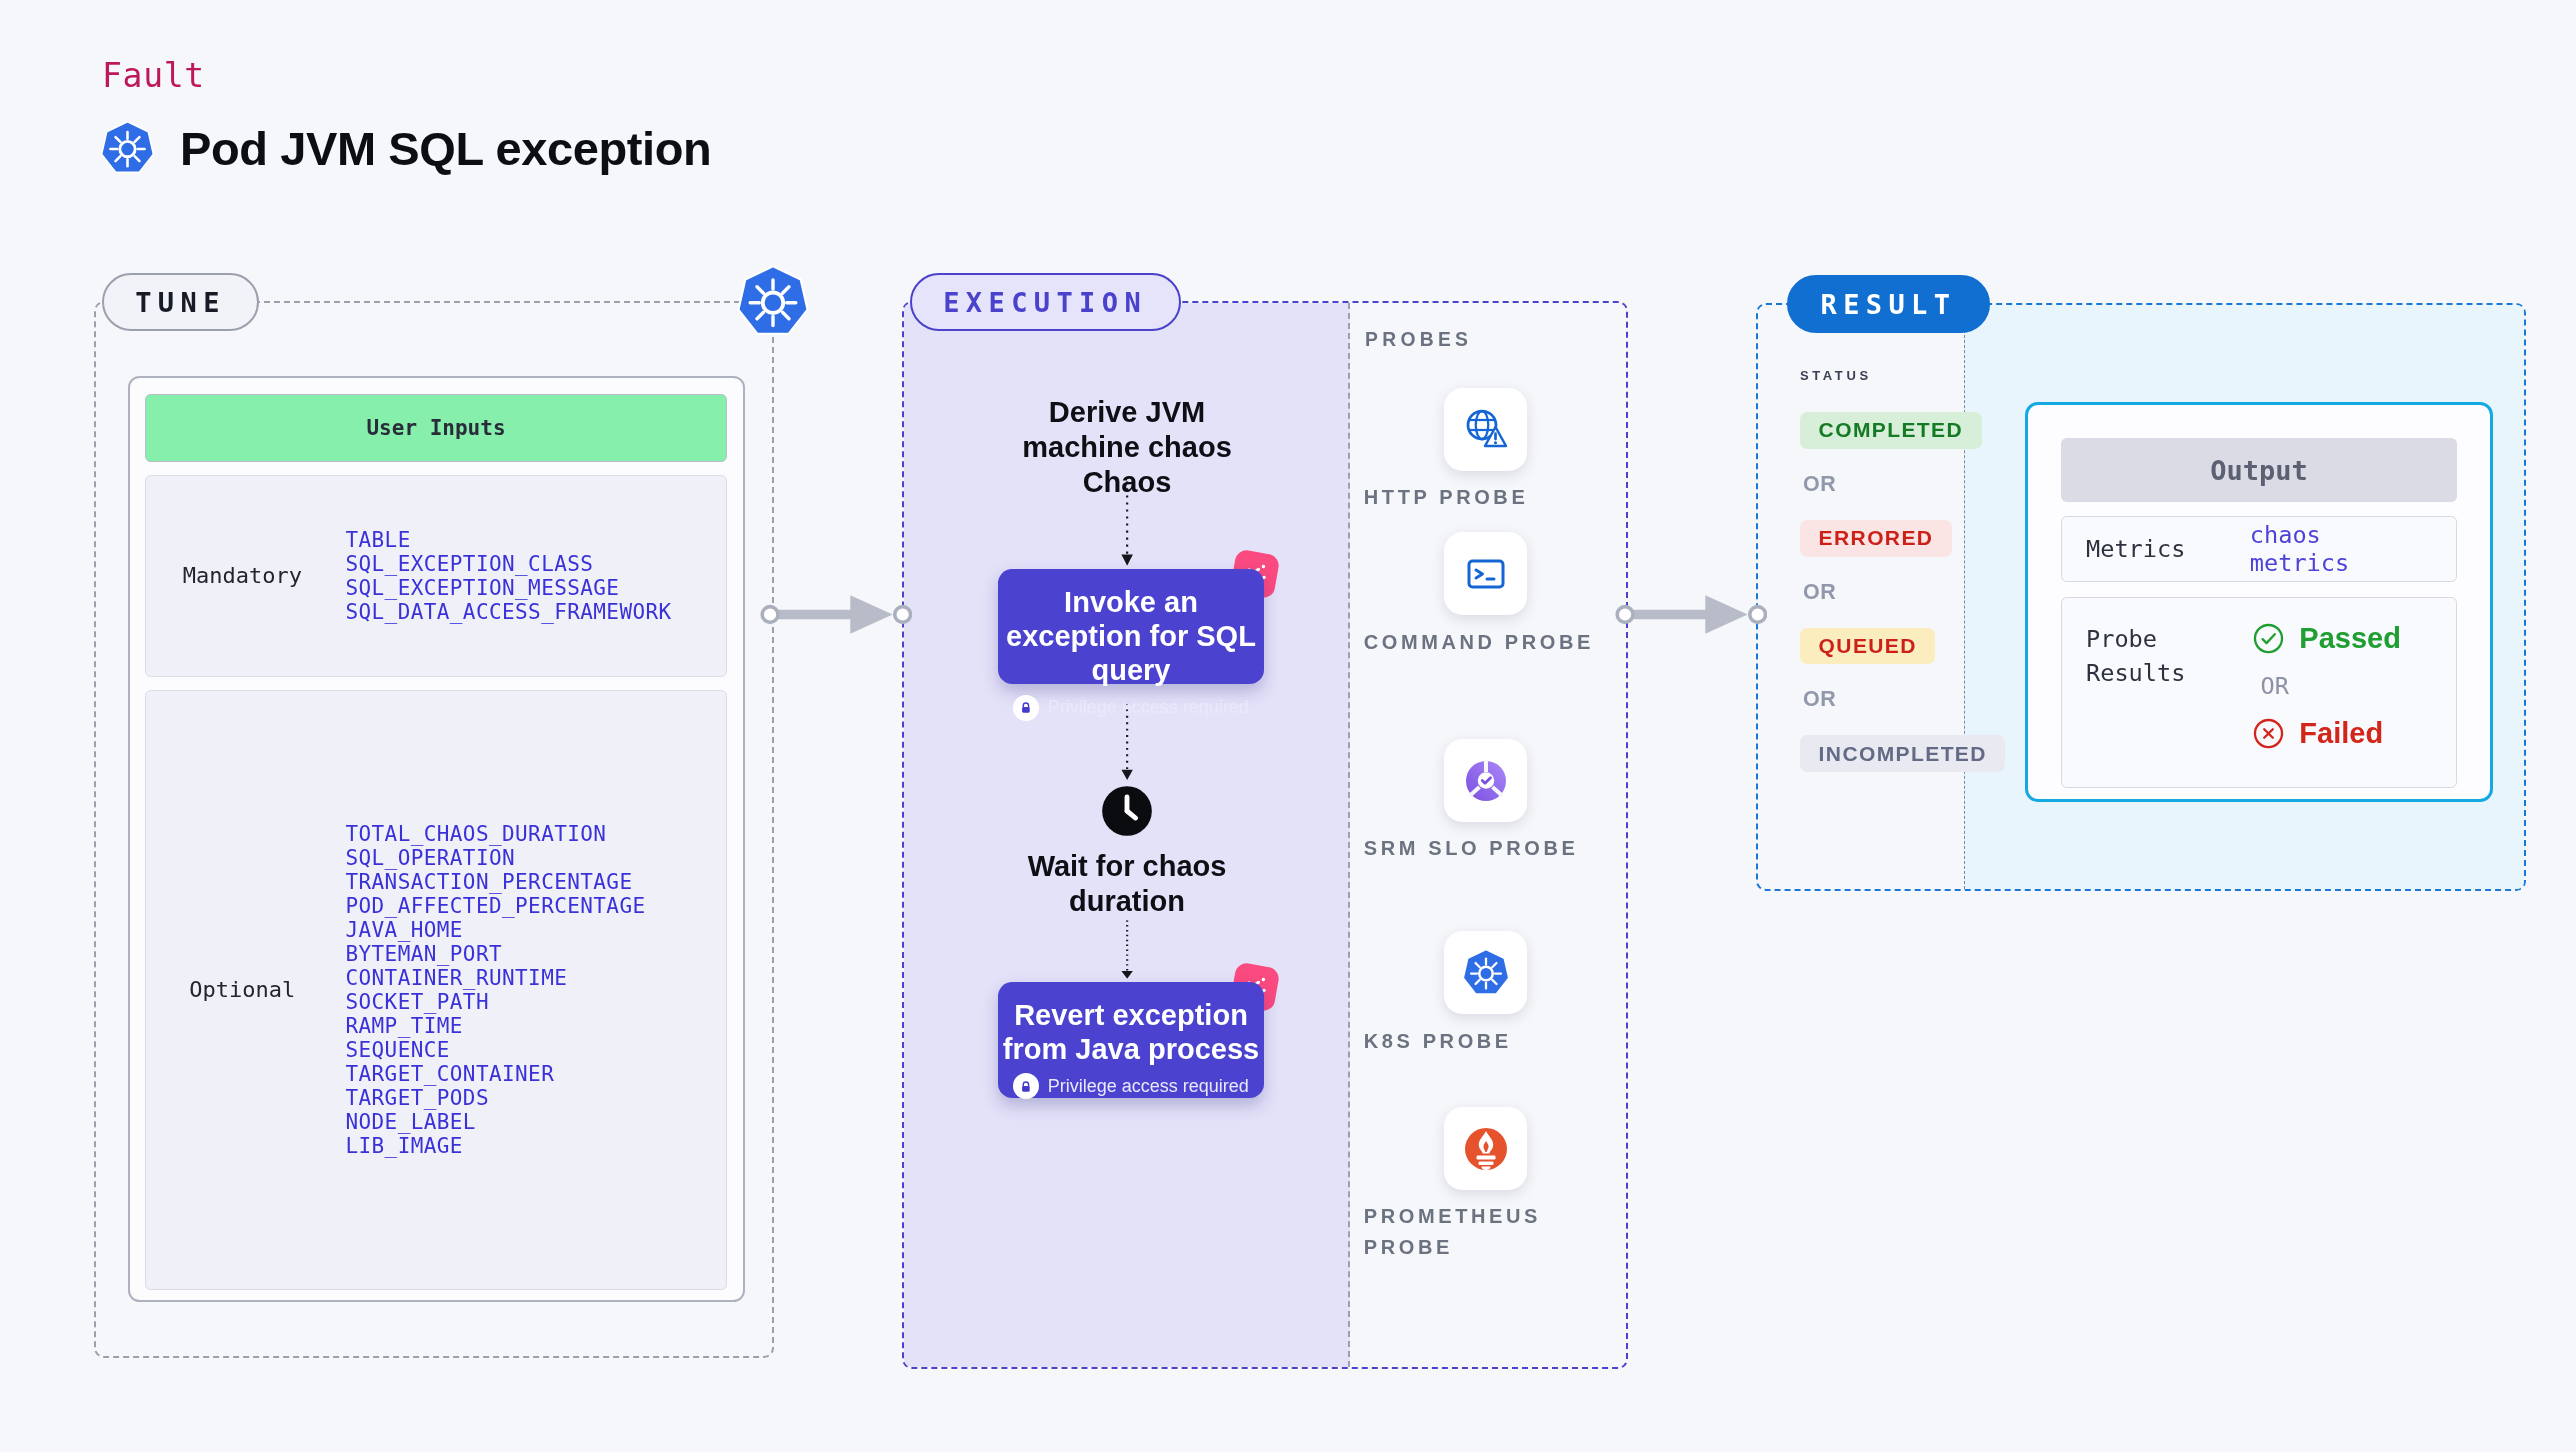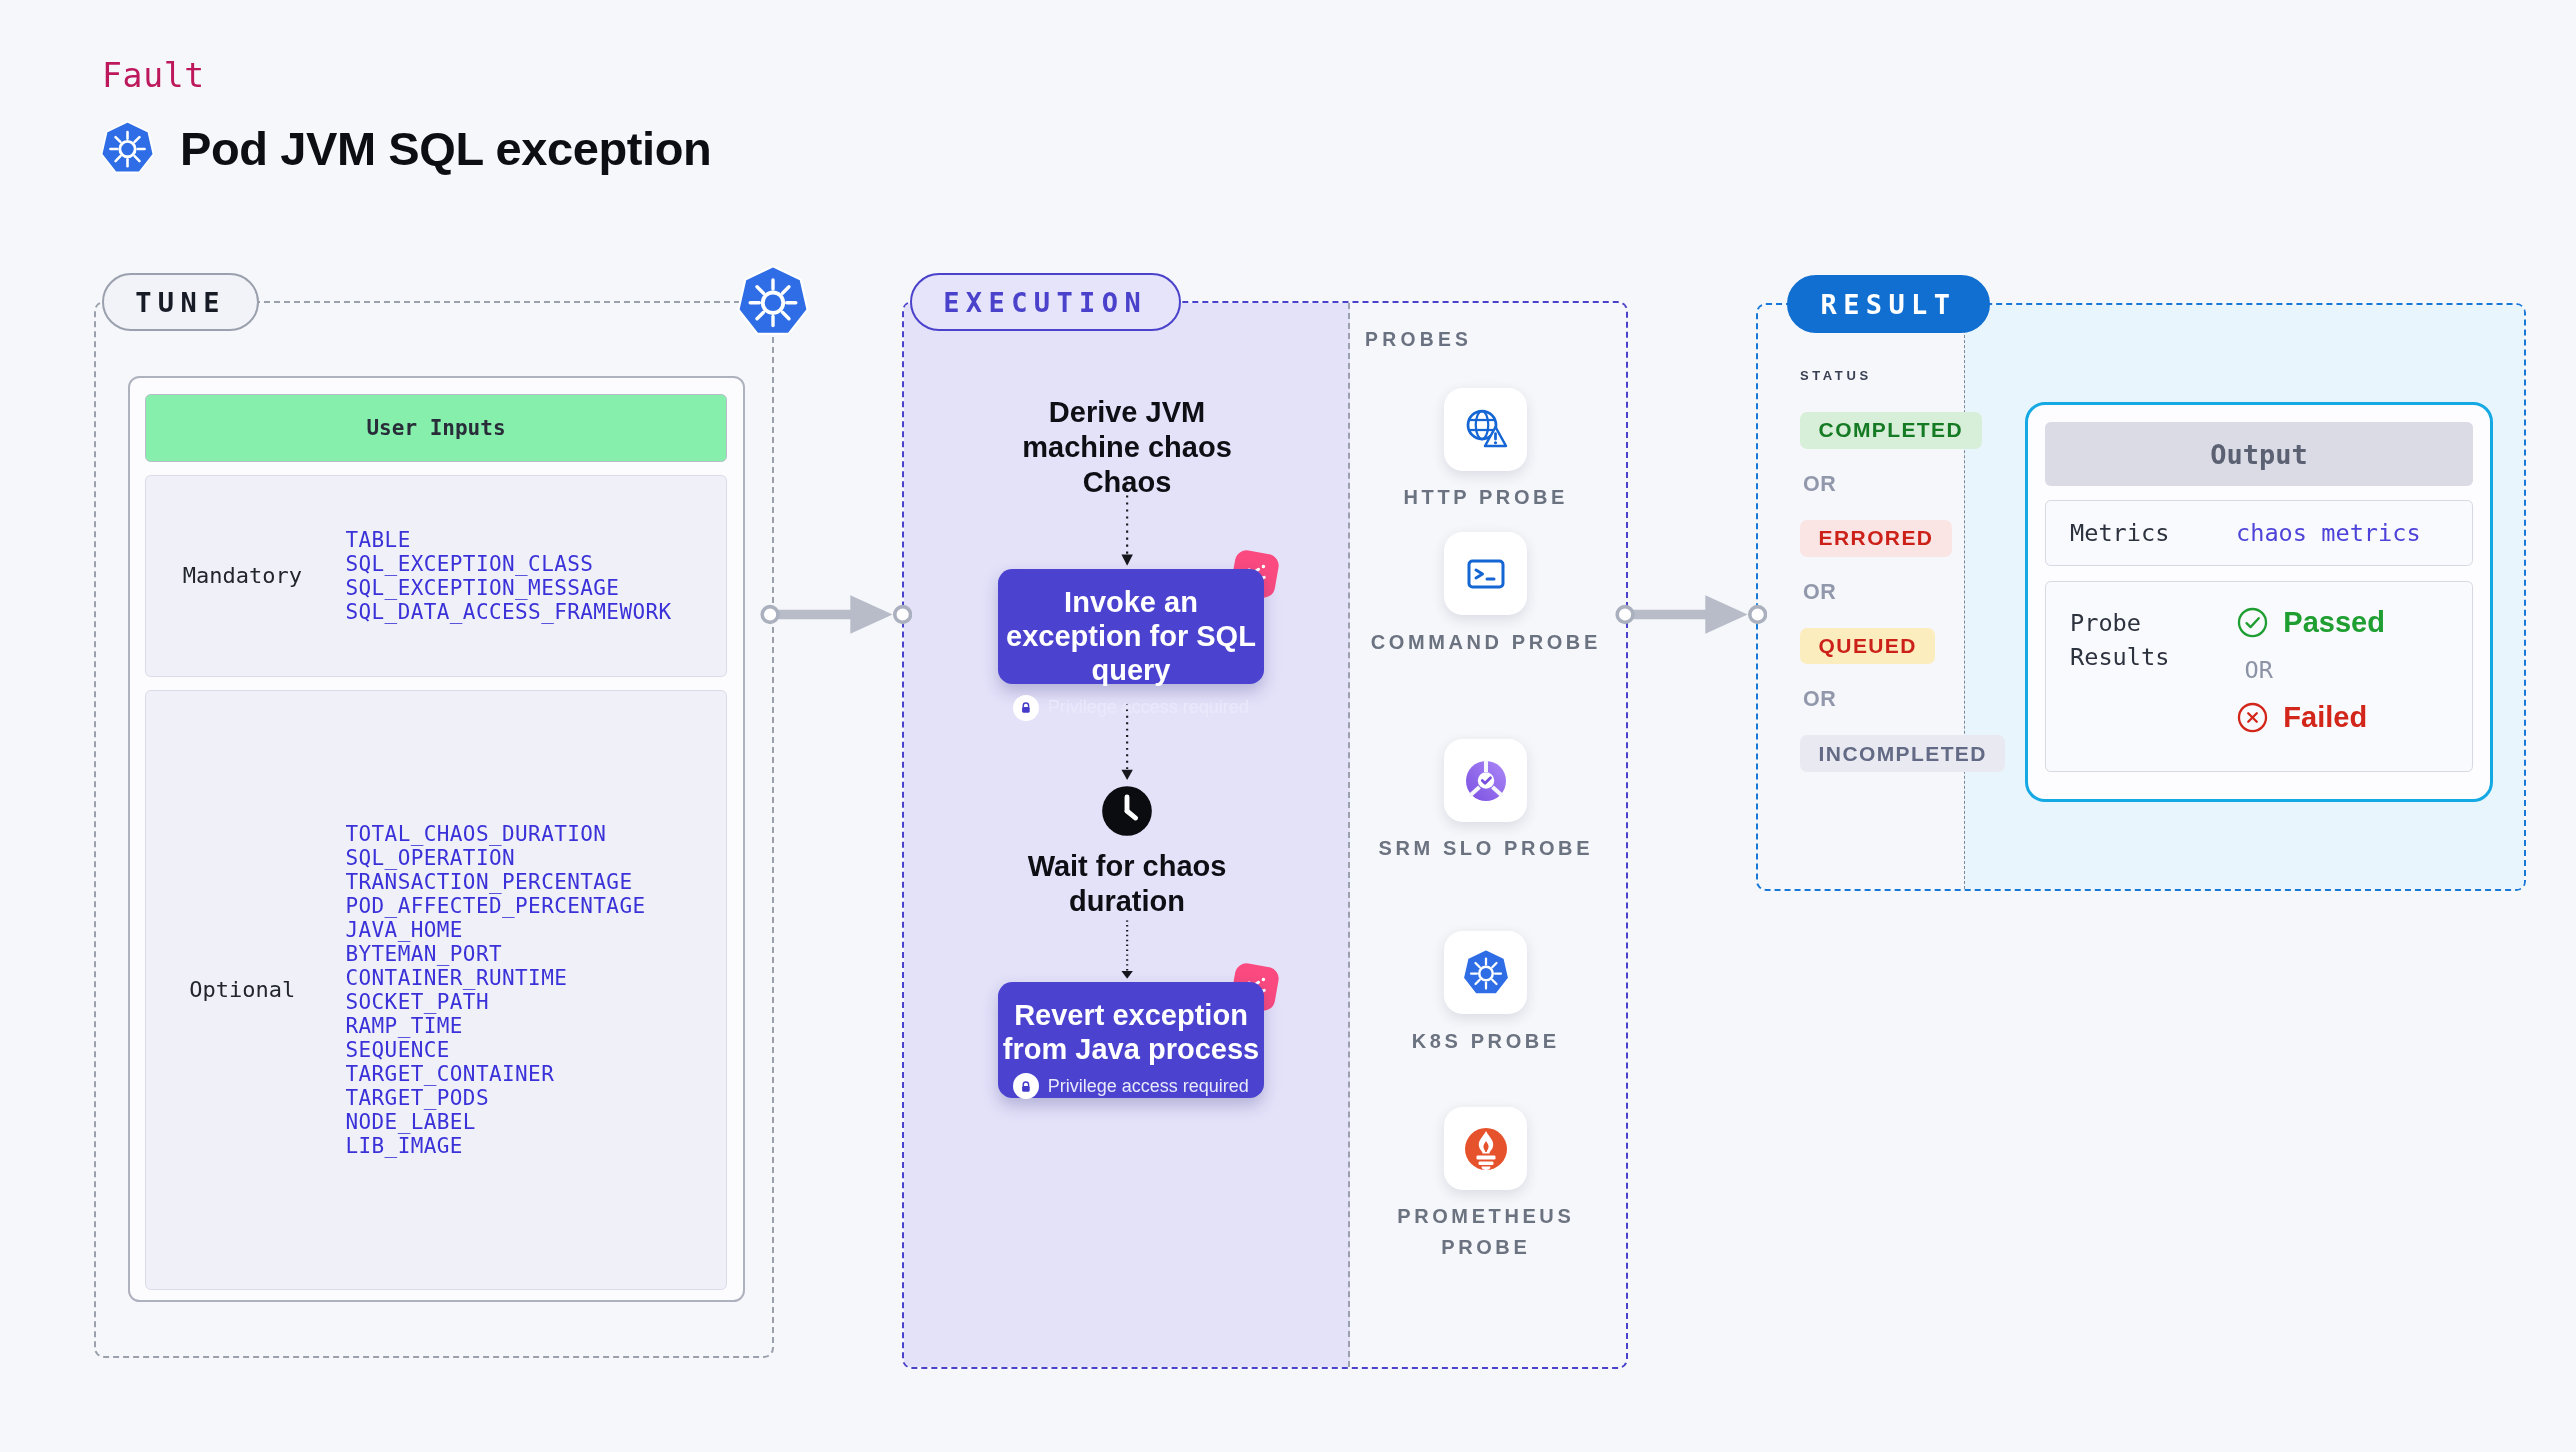--- a/index.html
+++ b/index.html
@@ -76,21 +76,21 @@
   #badge-revert{left:329px;top:662px;}
 
   
   .probes-col{position:absolute;left:444px;top:0;right:0;bottom:0;}
   .probes-label{position:absolute;left:17px;top:26px;font-size:19.3px;font-weight:bold;
                 letter-spacing:4.3px;color:#6a7180;}
   .probe-card{position:absolute;left:96px;width:83px;height:83px;background:#ffffff;
               border-radius:18.6px;box-shadow:0 4.3px 13px rgba(30,40,80,0.12);
               display:flex;align-items:center;justify-content:center;}
   .probe-card svg{width:50px;height:50px;}
-  .probe-label{position:absolute;left:15.8px;width:244px;text-align:center;font-size:20px;
+  .probe-label{position:absolute;left:15.8px;width:244px;text-align:left;font-size:20px;
                font-weight:bold;letter-spacing:3.6px;color:#6b7280;line-height:1.55;}
   #probe-card-0{top:85px;} #probe-label-0{top:179px;}
   #probe-card-1{top:229px;} #probe-label-1{top:324px;}
   #probe-card-2{top:436px;} #probe-label-2{top:530px;}
   #probe-card-3{top:628px;} #probe-label-3{top:723px;}
   #probe-card-4{top:804px;}#probe-label-4{top:898px;}
 
   
   #result-box{position:absolute;left:1756px;top:303px;width:766px;height:584px;
               border:2.9px dashed #1778d8;border-radius:10px;}
@@ -100,21 +100,21 @@
   .status-label{font-size:13px;font-weight:bold;letter-spacing:3.6px;color:#3a4154;margin-bottom:29px;}
   .badge{display:inline-block;padding:6.4px 18.6px;border-radius:7.2px;font-size:21px;
          font-weight:bold;letter-spacing:1.4px;white-space:nowrap;}
   .badge-completed{background:#d7efd8;color:#157a24;}
   .badge-errored{background:#fbe4e4;color:#cc2119;}
   .badge-queued{background:#fcedbe;color:#cc2119;}
   .badge-incompleted{background:#e9eaf1;color:#636a85;}
   .status-or{font-size:21.5px;font-weight:bold;color:#9298ab;letter-spacing:0.7px;
              margin:23px 0 23px 2.9px;}
   .output-card{position:absolute;left:267px;top:97px;width:468px;height:400px;background:#fdfdff;
-               border:3.6px solid #14a9e3;border-radius:20px;box-sizing:border-box;padding:17px;z-index:2;}
+               border:3.6px solid #14a9e3;border-radius:13px;box-sizing:border-box;padding:33px;z-index:2;}
   .output-header{height:64px;background:#dadbe4;border-radius:5.7px;display:flex;align-items:center;
                  justify-content:center;font-family:"DejaVu Sans Mono",monospace;font-weight:bold;
                  font-size:27px;color:#5b6173;}
   .output-row{border:1.4px solid #d6d8e3;background:#f9fafd;border-radius:5.7px;display:flex;
               box-sizing:border-box;margin-top:14.3px;padding:0 24px;}
   .output-row.metrics{height:66px;align-items:center;}
   .output-row.results{height:191px;align-items:flex-start;padding-top:24px;}
   .o-label{width:166px;font-family:"DejaVu Sans Mono",monospace;font-size:23.6px;color:#2d323f;
            line-height:1.45;}
   .o-value{font-family:"DejaVu Sans Mono",monospace;font-size:23.6px;font-weight:500;color:#4e43d8;}

